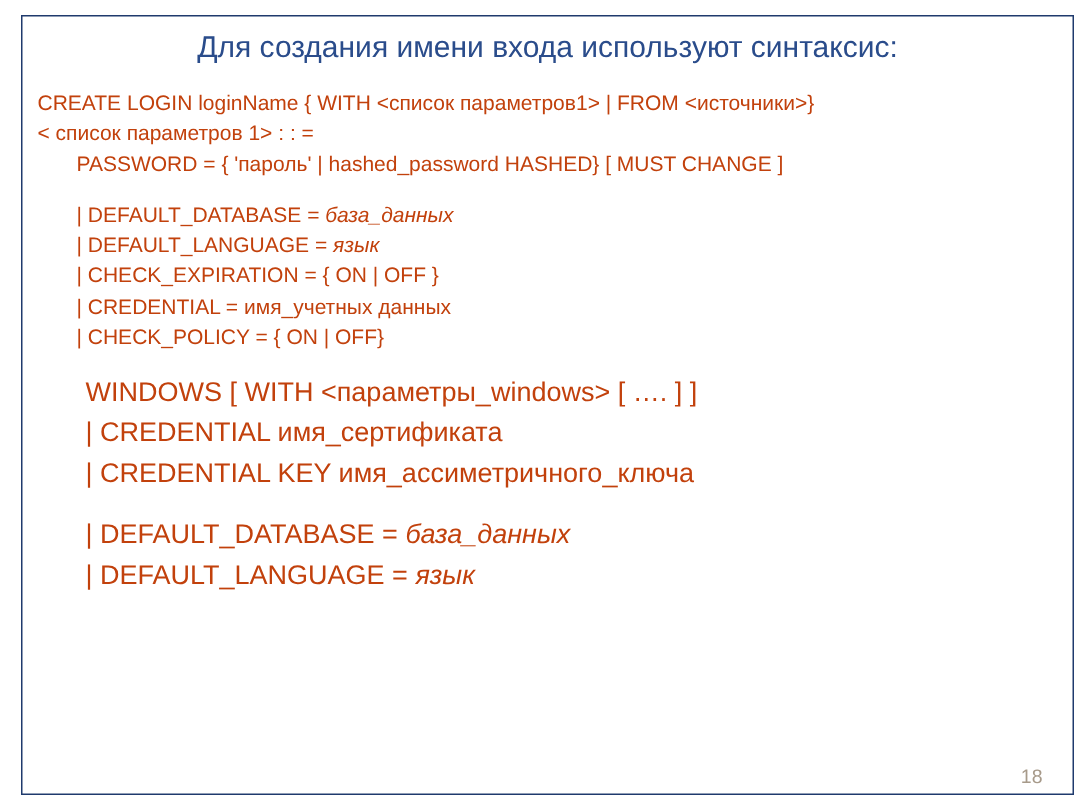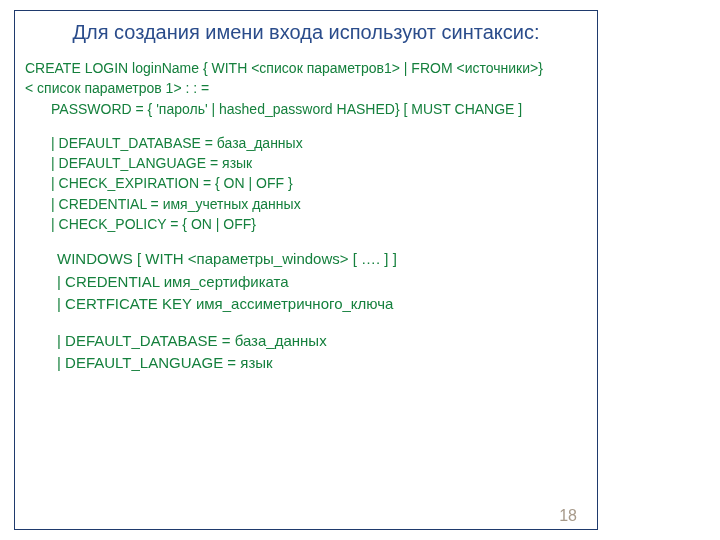--- a/index.html
+++ b/index.html
@@ -6,51 +6,51 @@
     html, body { width: 720px; height: 540px; }
     body {
       font-family: Arial, Helvetica, sans-serif;
       background: #ffffff;
       position: relative;
     }
     .slide {
       position: absolute;
       left: 14px;
       top: 10px;
-      width: 584px;
+      width: 702px;
       height: 520px;
       border: 1px solid #1f3a6d;
       background: #ffffff;
     }
     .title {
       color: #2a4c8b;
       font-size: 20px;
       text-align: center;
       margin-top: 10px;
       margin-bottom: 14px;
       font-weight: normal;
     }
     .content {
       padding: 0 10px;
-      color: #15803d;
+      color: #c2410c;
       font-size: 14px;
       line-height: 1.45;
       font-weight: normal;
     }
     .content .blk { margin-bottom: 14px; }
     .content .blk:last-child { margin-bottom: 0; }
     .ind { padding-left: 26px; display: block; }
-    .ind2 { padding-left: 32px; display: block; font-size: 15px; line-height: 1.5; }
-    .it { }
+    .ind2 { padding-left: 32px; display: block; font-size: 18px; line-height: 1.5; }
+    .it { font-style: italic; }
     .page-num {
       position: absolute;
       right: 20px;
       bottom: 4px;
       color: #a79a8a;
-      font-size: 16px;
+      font-size: 13px;
     }
   </style>
 </head>
 <body>
 
 <div class="slide">
   <h1 class="title">Для создания имени входа используют синтаксис:</h1>
 
   <div class="content">
 
@@ -64,21 +64,21 @@
       <span class="ind"><span>| DEFAULT_DATABASE = </span><span class="it">база_данных</span></span>
       <span class="ind"><span>| DEFAULT_LANGUAGE = </span><span class="it">язык</span></span>
       <span class="ind">| CHECK_EXPIRATION = { ON | OFF }</span>
       <span class="ind">| CREDENTIAL = имя_учетных данных</span>
       <span class="ind">| CHECK_POLICY = { ON | OFF}</span>
     </div>
 
     <div class="blk">
       <span class="ind2">WINDOWS [ WITH &lt;параметры_windows&gt; [ …. ] ]</span>
       <span class="ind2">| CREDENTIAL имя_сертификата</span>
-      <span class="ind2">| CERTFICATE KEY имя_ассиметричного_ключа</span>
+      <span class="ind2">| CREDENTIAL KEY имя_ассиметричного_ключа</span>
     </div>
 
     <div class="blk">
       <span class="ind2"><span>| DEFAULT_DATABASE = </span><span class="it">база_данных</span></span>
       <span class="ind2"><span>| DEFAULT_LANGUAGE = </span><span class="it">язык</span></span>
     </div>
 
   </div>
 
   <div class="page-num">18</div>

